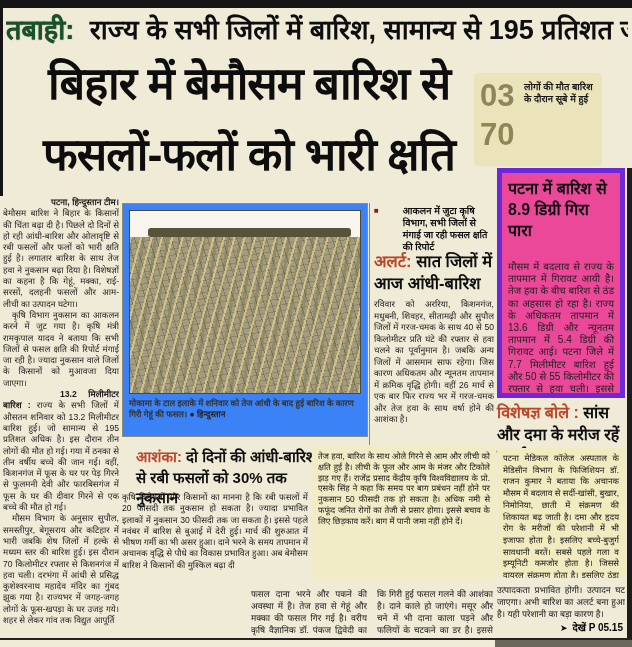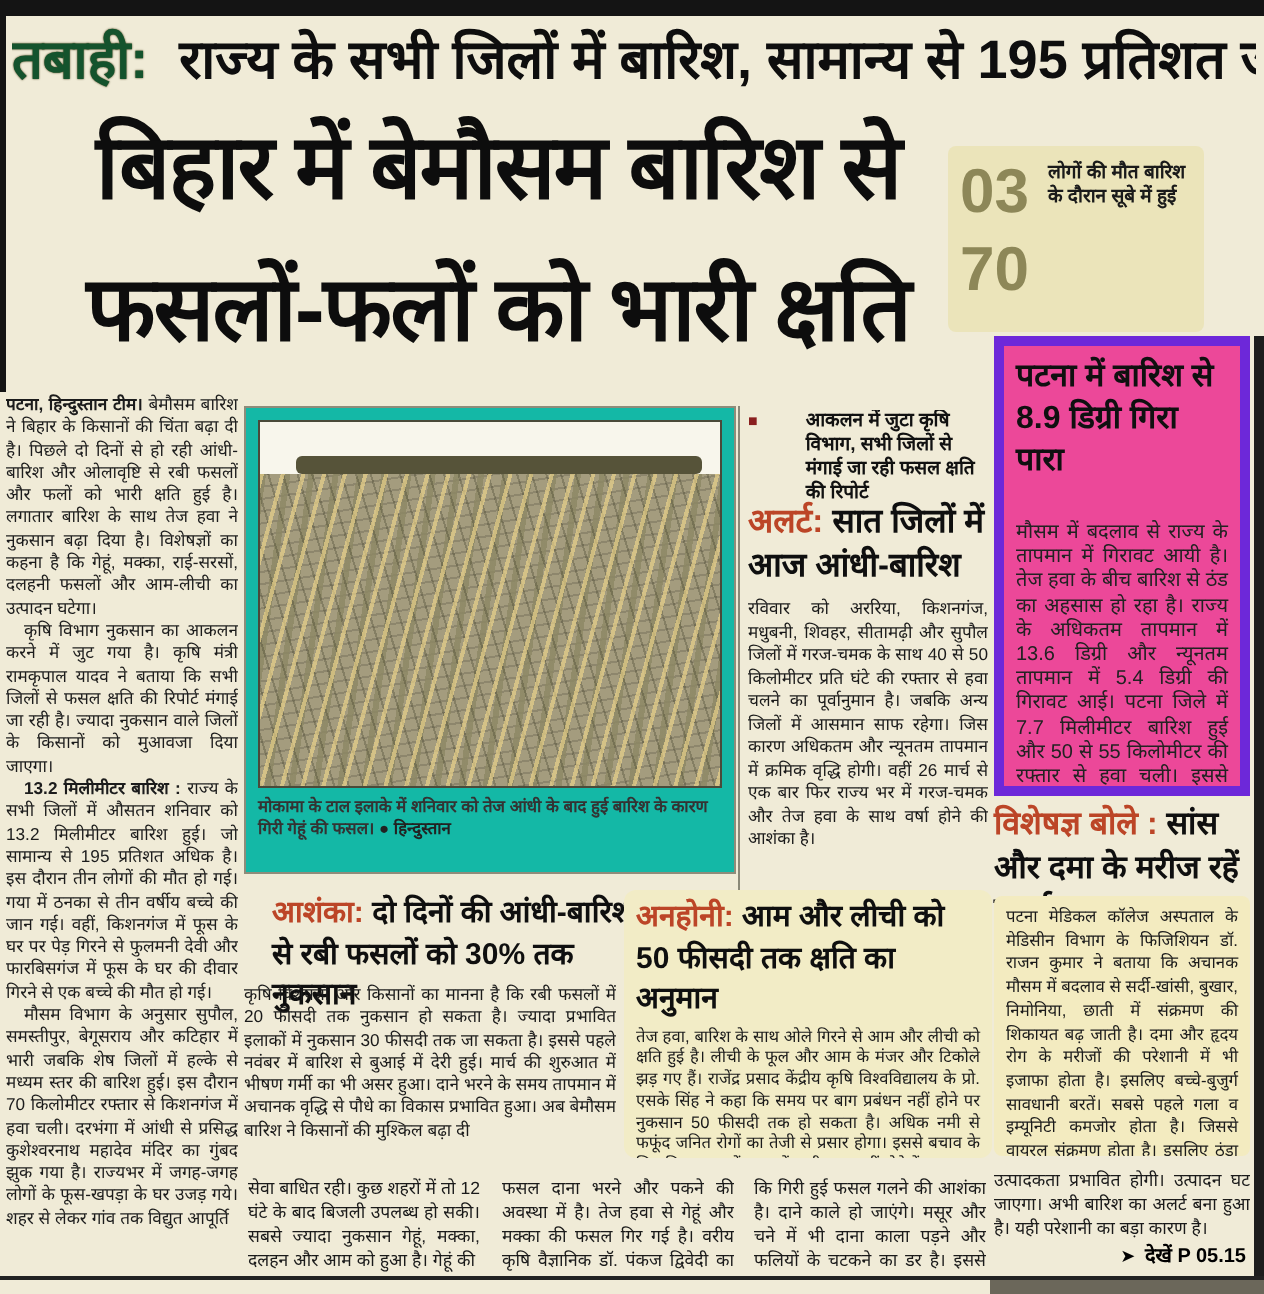--- a/index.html
+++ b/index.html
@@ -27,24 +27,24 @@
   .stats-box{position:absolute;left:474px;top:73px;width:128px;height:93px;
     background:#ebe4ba;border-radius:4px;padding:5px 6px;box-sizing:border-box;overflow:hidden;}
   .stat-row{display:flex;align-items:flex-start;margin-bottom:3px;}
   .stat-num{width:44px;font-size:31px;font-weight:bold;color:#8d8758;line-height:36px;flex:none;}
   .stat-desc{font-size:9.5px;font-weight:bold;color:#1a1a1a;line-height:12px;padding-top:3px;}
 
   .left-col{position:absolute;left:3px;top:197px;width:116px;height:448px;overflow:hidden;
     font-size:8.6px;line-height:11.3px;text-align:justify;color:#1c1c1c;}
   .left-col p{margin:0;}
   .left-col p.ind{text-indent:9px;}
-  .lead{font-weight:bold;}
+  .lead{font-weight:bold;margin-left:48px;}
 
   .photo-block{position:absolute;left:122px;top:203px;width:246px;height:234px;
-    background:#14b8a6;border:1px solid #8f8c7a;padding:6px;box-sizing:border-box;overflow:hidden;}
+    background:#3b82f6;border:1px solid #8f8c7a;padding:6px;box-sizing:border-box;overflow:hidden;}
   .photo{position:relative;height:182px;border:1px solid #4a4a3a;overflow:hidden;background:#a49c7e;}
   .sky{position:absolute;left:0;top:0;width:100%;height:26px;background:#f8f6ec;}
   .treeline{position:absolute;left:8%;top:17px;width:88%;height:9px;background:#565339;border-radius:3px;}
   .field{position:absolute;left:0;top:26px;width:100%;height:156px;
     background-color:#a49c7e;
     background-image:
       repeating-linear-gradient(105deg, rgba(238,214,140,.65) 0 2px, transparent 2px 10px),
       repeating-linear-gradient(73deg, rgba(50,50,30,.28) 0 1px, transparent 1px 7px),
       repeating-linear-gradient(98deg, rgba(140,135,100,.8) 0 3px, transparent 3px 12px),
       repeating-linear-gradient(171deg, rgba(0,0,0,.14) 0 1px, transparent 1px 6px);}
@@ -156,28 +156,23 @@
   </h2>
   <div class="alert-body">रविवार को अररिया, किशनगंज, मधुबनी, शिवहर, सीतामढ़ी और सुपौल जिलों में गरज-चमक के साथ 40 से 50 किलोमीटर प्रति घंटे की रफ्तार से हवा चलने का पूर्वानुमान है। जबकि अन्य जिलों में आसमान साफ रहेगा। जिस कारण अधिकतम और न्यूनतम तापमान में क्रमिक वृद्धि होगी। वहीं 26 मार्च से एक बार फिर राज्य भर में गरज-चमक और तेज हवा के साथ वर्षा होने की आशंका है।</div>
 
   <h2 class="aashanka-title">
     <span class="accent">आशंका:</span>
     <span>दो दिनों की आंधी-बारिश से रबी फसलों को 30% तक नुकसान</span>
   </h2>
   <div class="aashanka-body">कृषि विशेषज्ञों और किसानों का मानना है कि रबी फसलों में 20 फीसदी तक नुकसान हो सकता है। ज्यादा प्रभावित इलाकों में नुकसान 30 फीसदी तक जा सकता है। इससे पहले नवंबर में बारिश से बुआई में देरी हुई। मार्च की शुरुआत में भीषण गर्मी का भी असर हुआ। दाने भरने के समय तापमान में अचानक वृद्धि से पौधे का विकास प्रभावित हुआ। अब बेमौसम बारिश ने किसानों की मुश्किल बढ़ा दी</div>
 
   <div class="anhoni-box">
-    <h2 class="anhoni-title">
-      <span class="accent">अनहोनी:</span>
-      <span>आम और लीची को 50 फीसदी तक क्षति का अनुमान</span>
-    </h2>
     <div class="anhoni-body">तेज हवा, बारिश के साथ ओले गिरने से आम और लीची को क्षति हुई है। लीची के फूल और आम के मंजर और टिकोले झड़ गए हैं। राजेंद्र प्रसाद केंद्रीय कृषि विश्वविद्यालय के प्रो. एसके सिंह ने कहा कि समय पर बाग प्रबंधन नहीं होने पर नुकसान 50 फीसदी तक हो सकता है। अधिक नमी से फफूंद जनित रोगों का तेजी से प्रसार होगा। इससे बचाव के लिए छिड़काव करें। बाग में पानी जमा नहीं होने दें।</div>
   </div>
 
-  <div class="bcol bcol2">सेवा बाधित रही। कुछ शहरों में तो 12 घंटे के बाद बिजली उपलब्ध हो सकी। सबसे ज्यादा नुकसान गेहूं, मक्का, दलहन और आम को हुआ है। गेहूं की</div>
   <div class="bcol bcol3">फसल दाना भरने और पकने की अवस्था में है। तेज हवा से गेहूं और मक्का की फसल गिर गई है। वरीय कृषि वैज्ञानिक डॉ. पंकज द्विवेदी का कहना है</div>
   <div class="bcol bcol4">कि गिरी हुई फसल गलने की आशंका है। दाने काले हो जाएंगे। मसूर और चने में भी दाना काला पड़ने और फलियों के चटकने का डर है। इससे गुणवत्ता व</div>
 
   <div class="patna-box">
     <h2 class="patna-title">पटना में बारिश से 8.9 डिग्री गिरा पारा</h2>
     <div class="patna-body">मौसम में बदलाव से राज्य के तापमान में गिरावट आयी है। तेज हवा के बीच बारिश से ठंड का अहसास हो रहा है। राज्य के अधिकतम तापमान में 13.6 डिग्री और न्यूनतम तापमान में 5.4 डिग्री की गिरावट आई। पटना जिले में 7.7 मिलीमीटर बारिश हुई और 50 से 55 किलोमीटर की रफ्तार से हवा चली। इससे अधिकतम तापमान 8.9 डिग्री और न्यूनतम तापमान 5.3 डिग्री गिरा। पटना का अधिकतम तापमान 24.7 और न्यूनतम तापमान 18.7 डिग्री रिकॉर्ड किया गया। पटना में रविवार को आंशिक तौर पर बादल छाने और पारा चढ़ने के आसार हैं।</div>
   </div>
 
   <h2 class="expert-title">
     <span class="accent">विशेषज्ञ बोले :</span>

